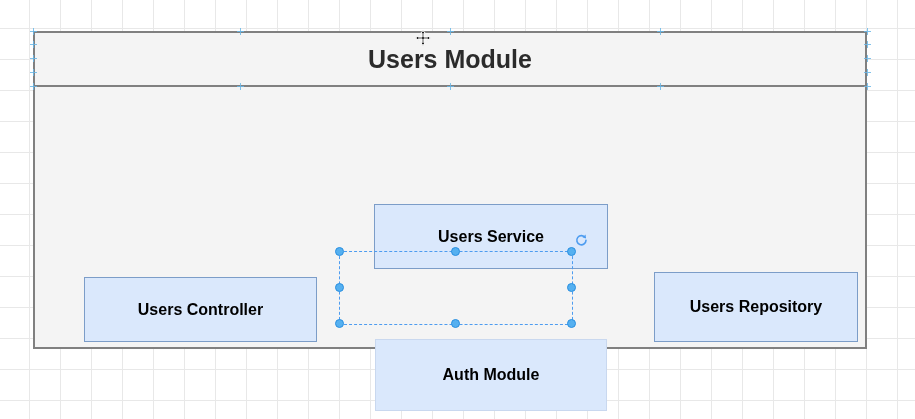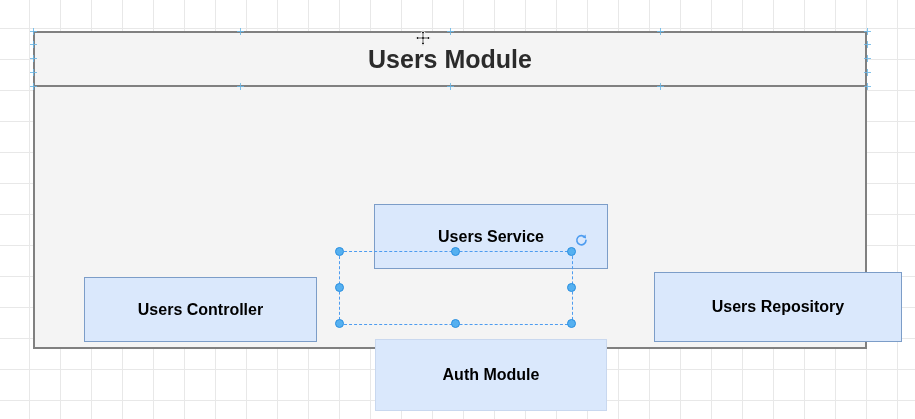--- a/index.html
+++ b/index.html
@@ -82,21 +82,21 @@
     justify-content: center;
     text-align: center;
     font-size: 16px;
     font-weight: bold;
     color: #000000;
     line-height: 1.12;
     padding: 2px 6px;
   }
   #node-users-service   { left: 339px; top: 117px; width: 234px; height: 65px; }
   #node-users-controller{ left: 49px;  top: 190px; width: 233px; height: 65px; }
-  #node-users-repository{ left: 619px; top: 185px; width: 248px; height: 70px; }
+  #node-users-repository{ left: 619px; top: 185px; width: 204px; height: 70px; }
 
   
   #node-auth-service {
     left: 340px; top: 252px; width: 232px; height: 72px;
     border: 1px solid #c9d8ef;
   }
 
   
   .selection {
     position: absolute;

